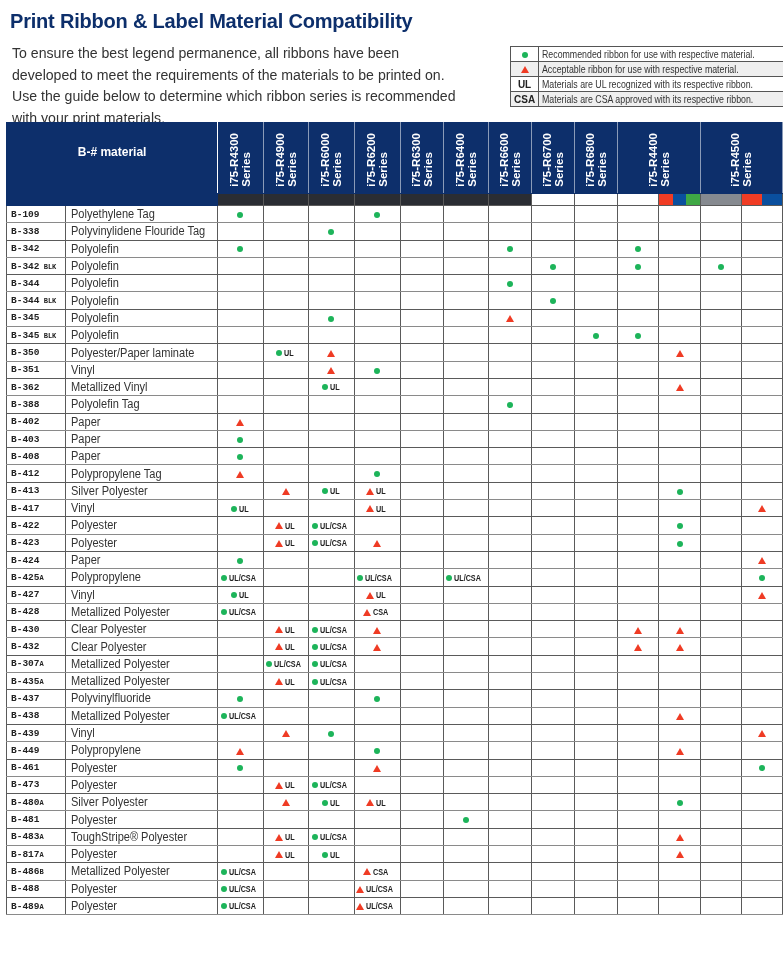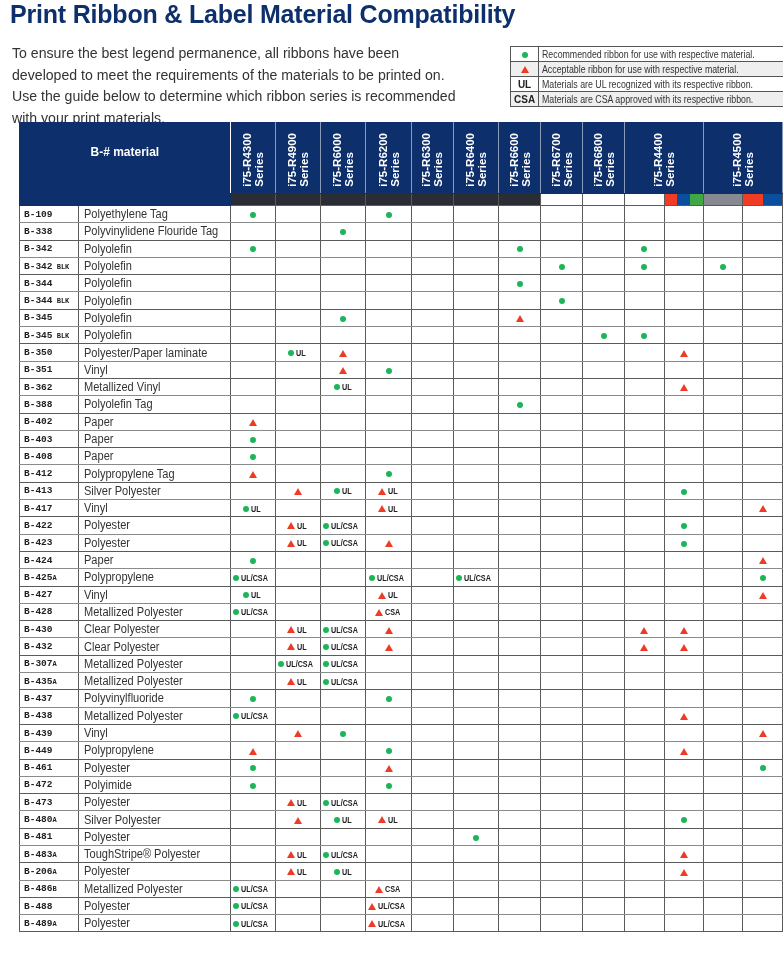--- a/index.html
+++ b/index.html
@@ -1,26 +1,26 @@
 <!DOCTYPE html>
 <html><head>
 <meta charset="utf-8">
 <style>
   html, body { margin: 0; padding: 0; background: #ffffff; }
   body { width: 783px; height: 958px; position: relative; font-family: "Liberation Sans", sans-serif; color: #222; overflow: hidden; }
-  .title { position: absolute; left: 10px; top: 0; font-size: 25px; font-weight: bold; color: #0d2f6b; letter-spacing: -0.2px; white-space: nowrap; }
+  .title { position: absolute; left: 10px; top: 10px; font-size: 20px; font-weight: bold; color: #0d2f6b; letter-spacing: -0.2px; white-space: nowrap; }
   .intro { position: absolute; left: 12px; top: 42px; width: 490px; font-size: 15.2px; line-height: 21.5px; color: #333; transform: scaleX(0.93); transform-origin: left top; }
   .legend { position: absolute; left: 510px; top: 46px; border-collapse: collapse; font-size: 10px; }
   .legend td { border: 1px solid #555; height: 14px; padding: 0 3px; white-space: nowrap; }
   .legend td.k { width: 22px; text-align: center; font-weight: bold; font-size: 10px; }
   .legend td.v { width: 225px; color: #333; }
   .legend tr:nth-child(even) td { background: #efefef; }
   .legend td.v span { display: inline-block; transform: scaleX(0.88); transform-origin: left center; }
 
-  .grid { position: absolute; left: 19px; top: 122px; border-collapse: collapse; table-layout: fixed; padding-left: 16px; }
+  .grid { position: absolute; left: 6px; top: 122px; border-collapse: collapse; table-layout: fixed; padding-left: 16px; }
   .grid td, .grid th { border: 1px solid #5a5a5a; padding: 0; }
   .grid th.hdr { background: #0d2f6b; color: #fff; height: 70px; border-color: #0d2f6b; border-right: 1px solid #8a9bb8; vertical-align: bottom; }
   .grid th.mat { font-size: 12px; font-weight: bold; text-align: center; vertical-align: middle; border-right: 1px solid #ffffff; }
   .grid th.mat span { position: relative; top: -6px; }
   .vert { writing-mode: vertical-rl; transform: rotate(180deg); font-size: 11.5px; font-weight: bold; line-height: 12px; margin: 0 auto; padding: 6px 0; text-align: left; }
   .grid td.sw { height: 11px; }
   .grid td.matsw { background: #0d2f6b; border-color: #0d2f6b; border-top: 1px solid #8a9bb8; }
   .swbar { display: flex; height: 11px; }
   .swbar div { flex: 1; }
   .grid td.code { font-size: 9.5px; font-weight: bold; padding-left: 4px; height: 16.3px; white-space: nowrap; font-family: Liberation Mono, monospace; }
@@ -743,37 +743,20 @@
         <td class="c"></td>
         <td class="c"></td>
         <td class="c"></td>
         <td class="c"></td>
         <td class="c"></td>
         <td class="c"></td>
         <td class="c"></td>
         <td class="c"><span class="dot"></span></td>
       </tr>
       <tr class="data">
-        <td class="code"><span>B-472</span></td>
-        <td class="name"><span>Polyimide</span></td>
-        <td class="c"><span class="dot"></span></td>
-        <td class="c"></td>
-        <td class="c"></td>
-        <td class="c"><span class="dot"></span></td>
-        <td class="c"></td>
-        <td class="c"></td>
-        <td class="c"></td>
-        <td class="c"></td>
-        <td class="c"></td>
-        <td class="c"></td>
-        <td class="c"></td>
-        <td class="c"></td>
-        <td class="c"></td>
-      </tr>
-      <tr class="data">
         <td class="code"><span>B-473</span></td>
         <td class="name"><span>Polyester</span></td>
         <td class="c"></td>
         <td class="c"><span class="tri"></span><span class="tag">UL</span></td>
         <td class="c"><span class="dot"></span><span class="tag">UL/CSA</span></td>
         <td class="c"></td>
         <td class="c"></td>
         <td class="c"></td>
         <td class="c"></td>
         <td class="c"></td>
@@ -828,21 +811,21 @@
         <td class="c"></td>
         <td class="c"></td>
         <td class="c"></td>
         <td class="c"></td>
         <td class="c"></td>
         <td class="c"><span class="tri"></span></td>
         <td class="c"></td>
         <td class="c"></td>
       </tr>
       <tr class="data">
-        <td class="code"><span>B-206</span><small>A</small></td>
+        <td class="code"><span>B-817</span><small>A</small></td>
         <td class="name"><span>Polyester</span></td>
         <td class="c"></td>
         <td class="c"><span class="tri"></span><span class="tag">UL</span></td>
         <td class="c"><span class="dot"></span><span class="tag">UL</span></td>
         <td class="c"></td>
         <td class="c"></td>
         <td class="c"></td>
         <td class="c"></td>
         <td class="c"></td>
         <td class="c"></td>

